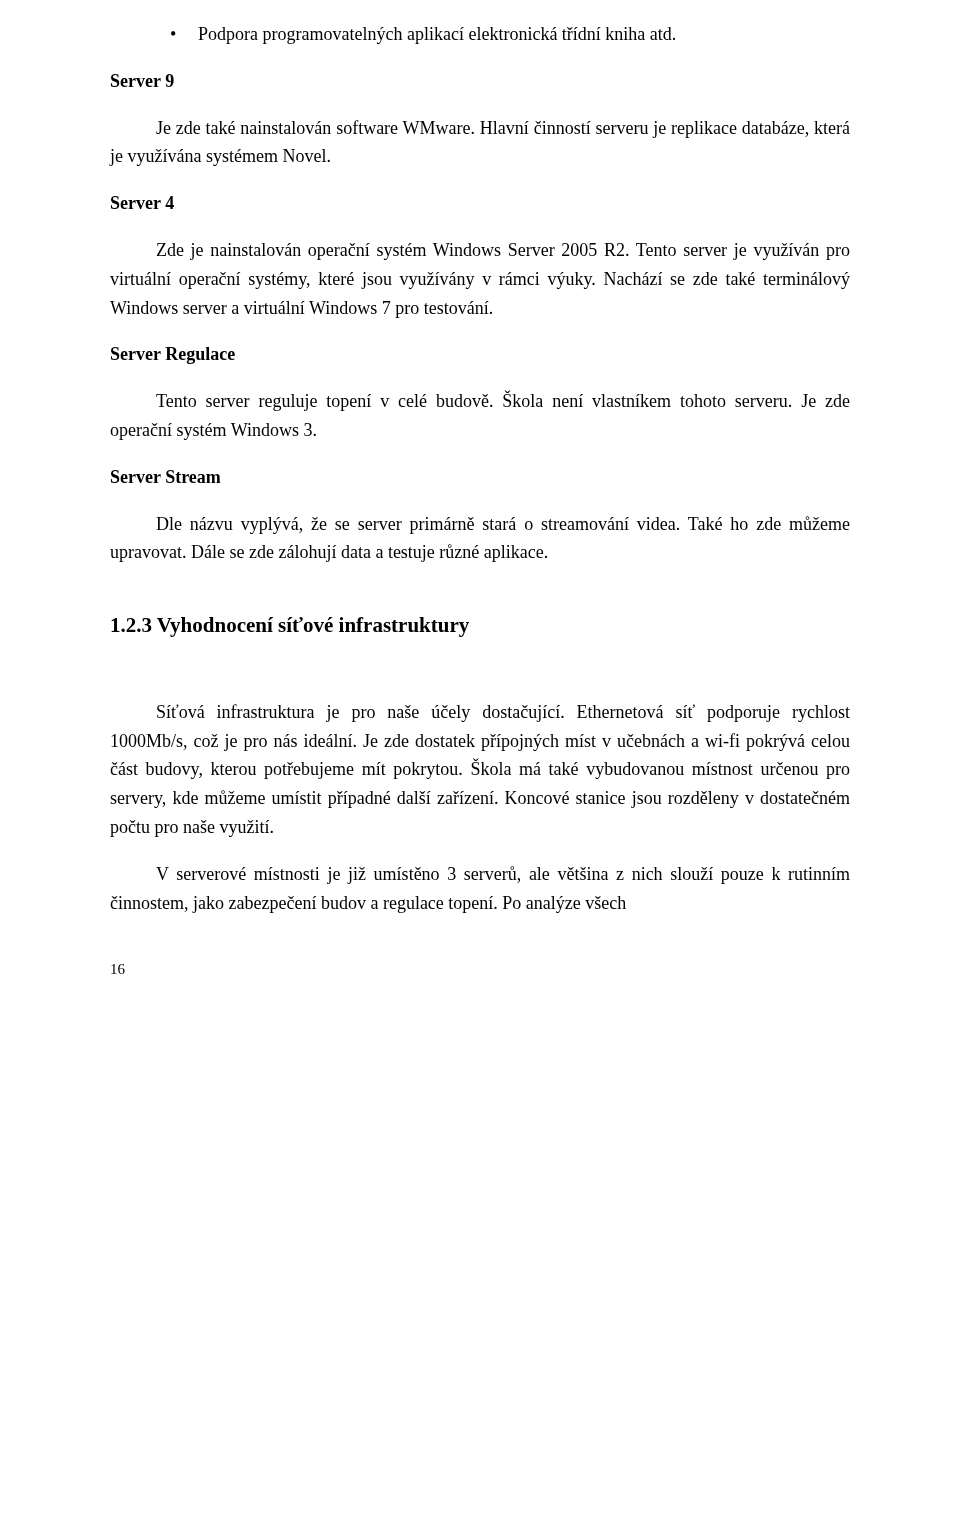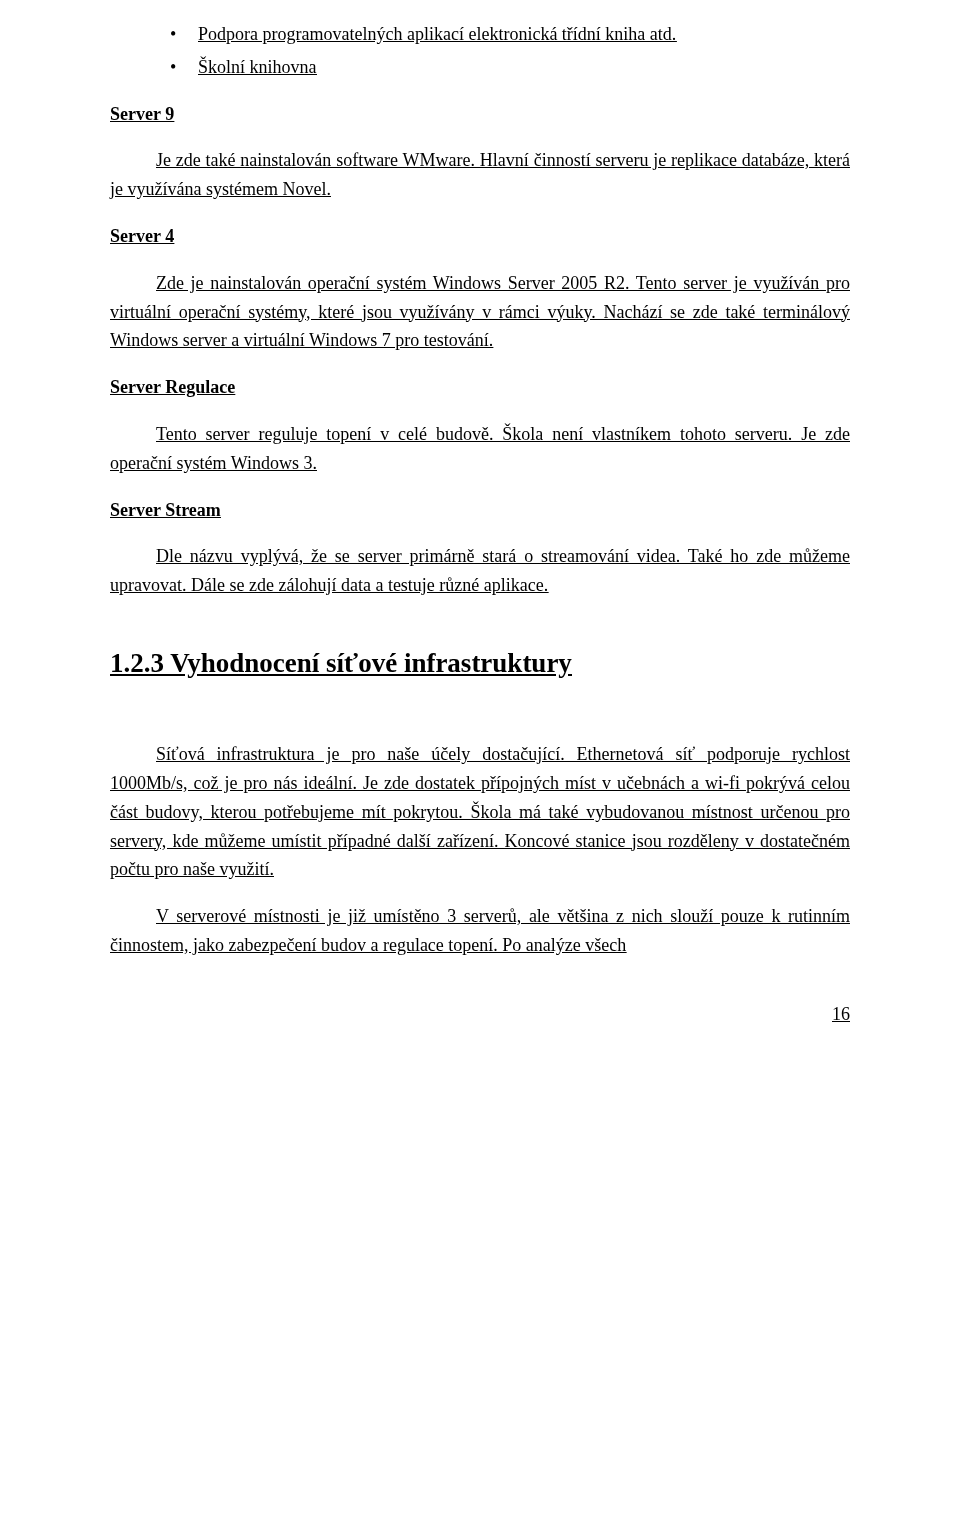--- a/index.html
+++ b/index.html
@@ -1,19 +1,18 @@
 <!DOCTYPE html>
 <html><head>
   <meta charset="utf-8">
   <style>
     * {
       margin: 0;
       padding: 0;
       box-sizing: border-box;
-      text-decoration: underline;
     }
     body {
       font-family: "Times New Roman", Times, serif;
       background: #ffffff;
       color: #000000;
       width: 960px;
       padding: 20px 110px 40px 110px;
       font-size: 18px;
       line-height: 1.6;
     }
@@ -45,36 +44,35 @@
     }
     .para-indent {
       text-indent: 46px;
     }
     .para-justify-full {
       text-align: justify;
       text-align-last: left;
     }
     .section-heading {
       font-weight: bold;
-      font-size: 27px;
+      font-size: 21px;
       margin-top: 42px;
       margin-bottom: 55px;
     }
     .page-number {
-      text-align: right;
+      text-align: left;
       margin-top: 40px;
-      font-size: 18px;
+      font-size: 15px;
     }
   </style>
 </head>
 <body>
 
 <ul class="bullet-list">
   <li><span>Podpora programovatelných aplikací elektronická třídní kniha atd.</span></li>
-  <li><span>Školní knihovna</span></li>
 </ul>
 
 <p class="heading-bold">Server 9</p>
 <p class="para para-indent para-justify-full">Je zde také nainstalován software WMware. Hlavní činností serveru je replikace databáze, která je využívána systémem Novel.</p>
 
 <p class="heading-bold">Server 4</p>
 <p class="para para-indent para-justify-full">Zde je nainstalován operační systém Windows Server 2005 R2. Tento server je využíván pro virtuální operační systémy, které jsou využívány v rámci výuky. Nachází se zde také terminálový Windows server a virtuální Windows 7 pro testování.</p>
 
 <p class="heading-bold">Server Regulace</p>
 <p class="para para-indent para-justify-full">Tento server reguluje topení v celé budově. Škola není vlastníkem tohoto serveru. Je zde operační systém Windows 3.</p>

